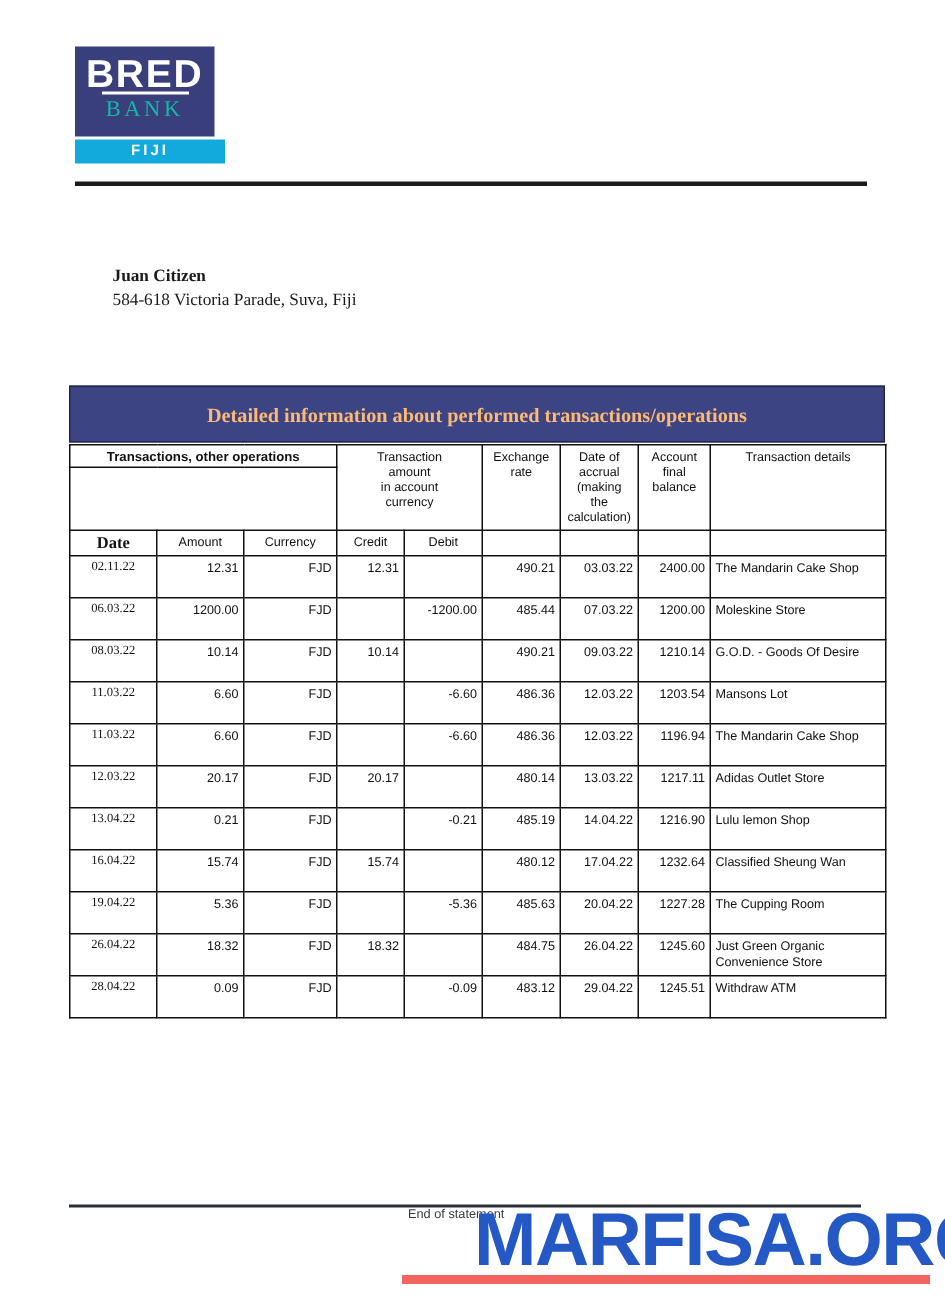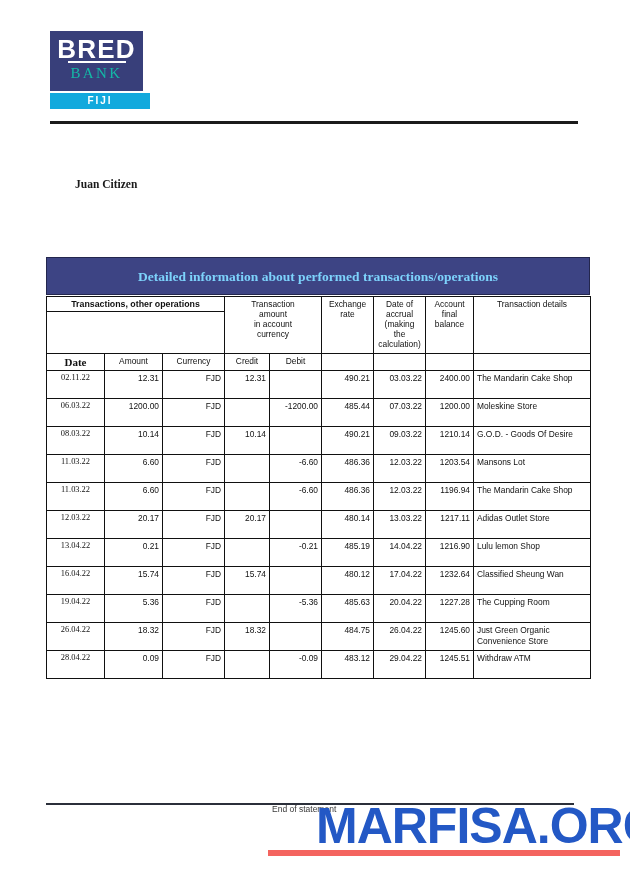--- a/index.html
+++ b/index.html
@@ -117,21 +117,21 @@
   
   .tbl-wrap {
     position: absolute;
     left: 46px;
     top: 257px;
     width: 544px;
   }
   .tbl-title {
     background: #3d4484;
     border: 1px solid #23264d;
-    color: #7dd3fc;
+    color: #fdba74;
     text-align: center;
     font-weight: bold;
     font-size: 13.5px;
     height: 38px;
     line-height: 38px;
     box-sizing: border-box;
   }
   table.stmt {
     border-collapse: collapse;
     width: 544px;
@@ -245,20 +245,21 @@
       <div class="logo-bank">BANK</div>
     </div>
     <div class="logo-fiji">FIJI</div>
   </div>
 
   <div class="top-rule"></div>
 
 
   <div class="holder">
     <div class="holder-name">Juan Citizen</div>
+    <div class="holder-addr">584-618 Victoria Parade, Suva, Fiji</div>
   </div>
 
   <div class="tbl-wrap">
     <div class="tbl-title">Detailed information about performed transactions/operations</div>
 
     <table class="stmt">
       <colgroup>
         <col style="width:58px">
         <col style="width:58px">
         <col style="width:62px">

